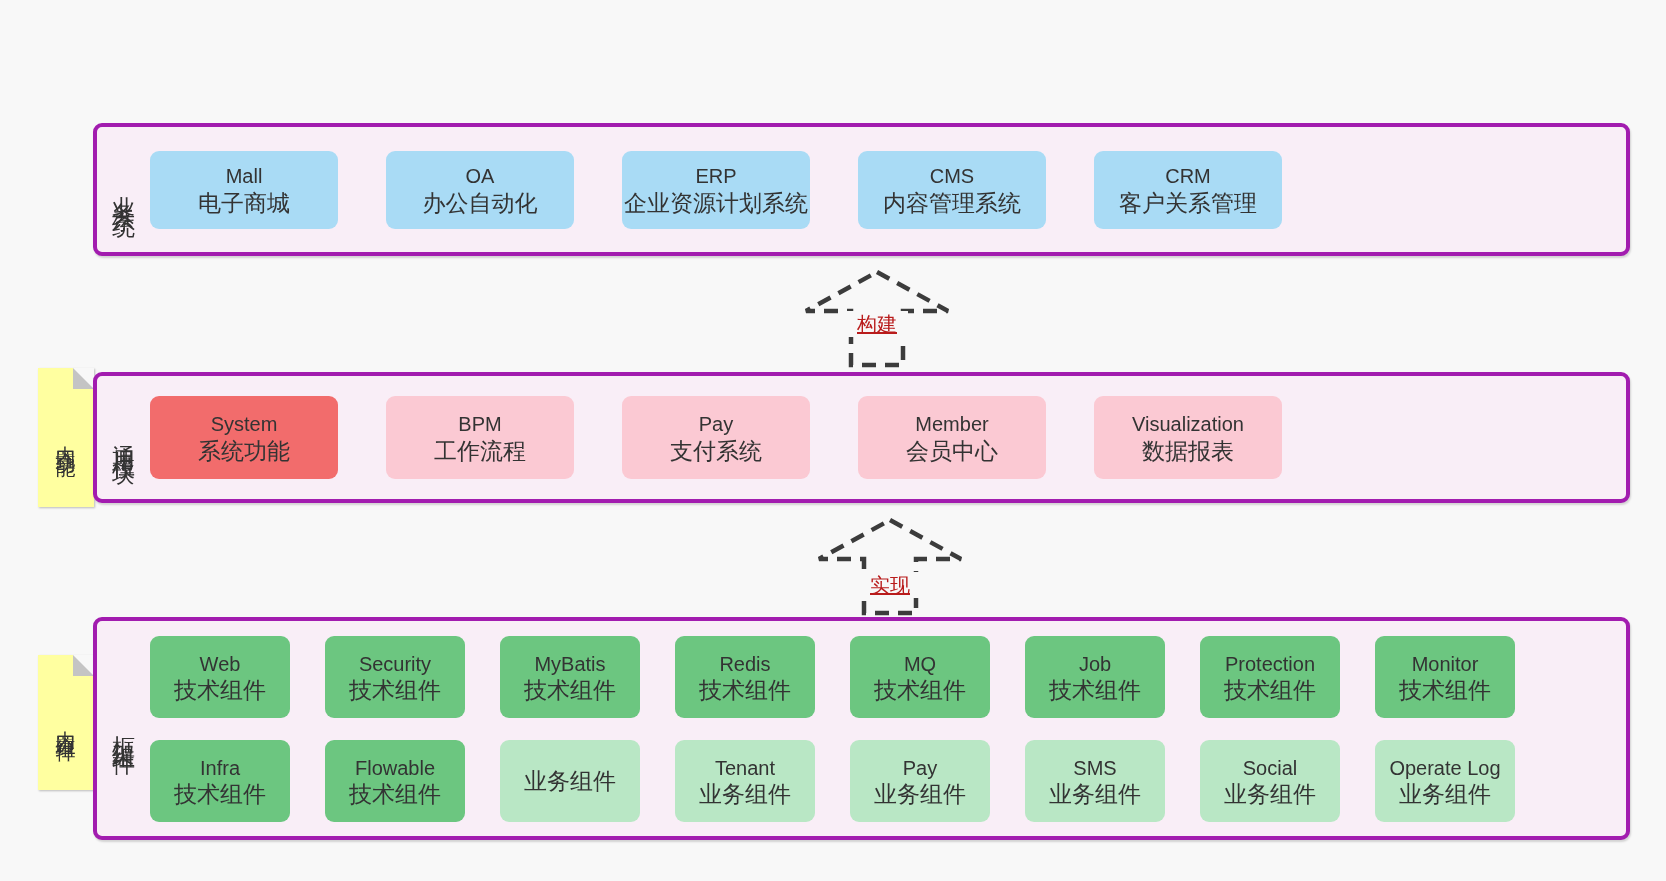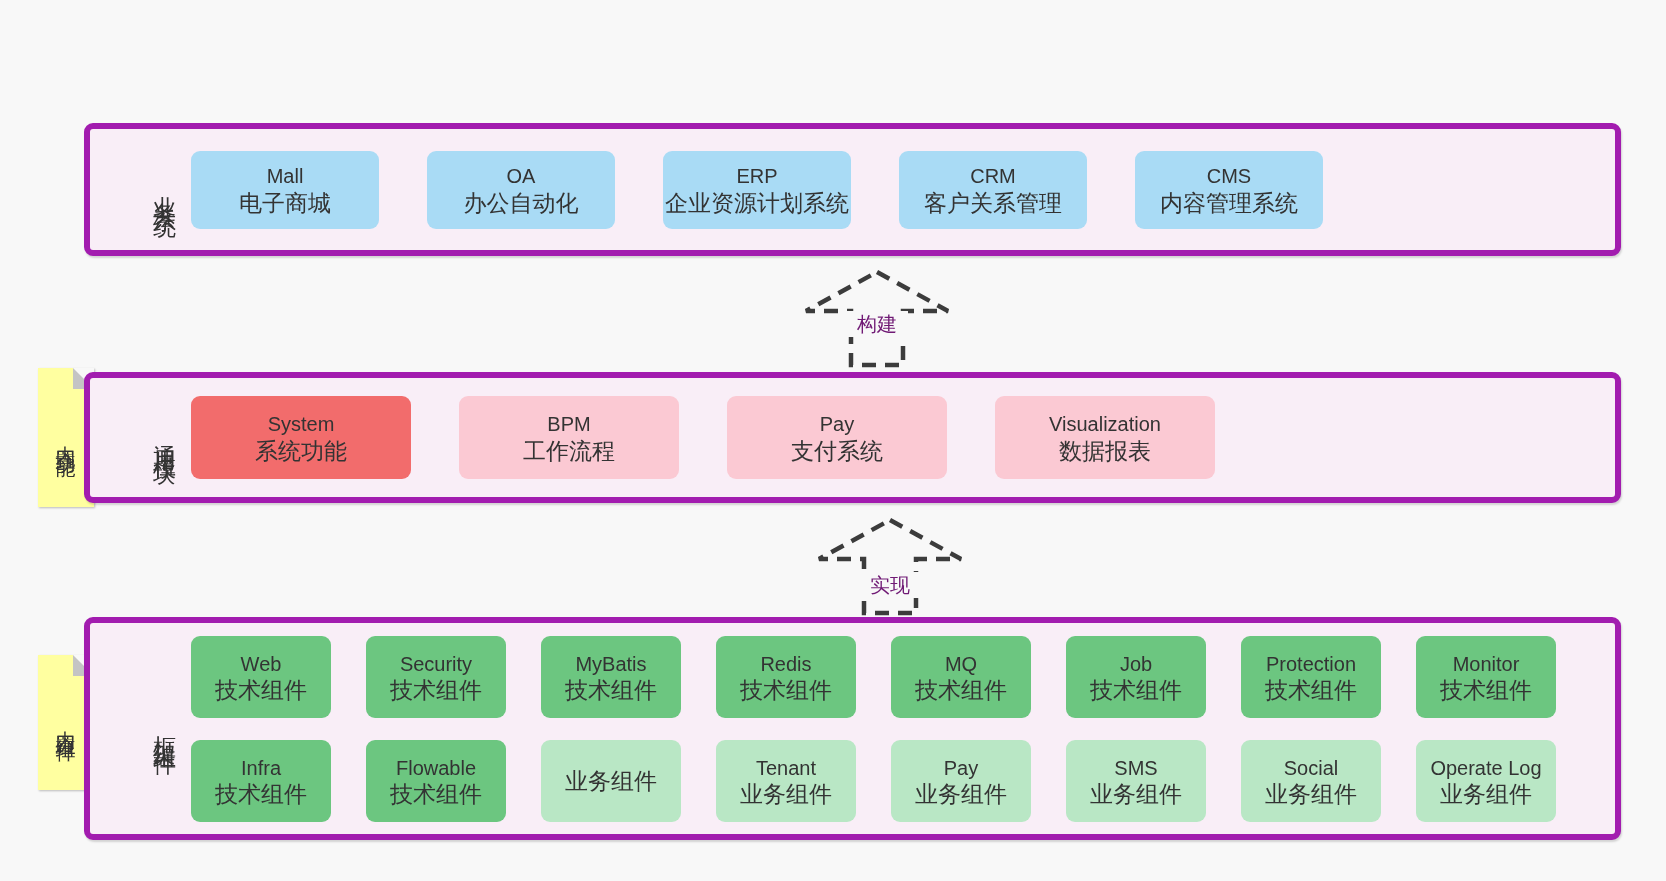--- a/index.html
+++ b/index.html
@@ -6,47 +6,46 @@
   html,body{margin:0;padding:0;}
   body{
     position:relative;
     width:1666px;height:881px;
     background:var(--c-background,#f8f8f8);
     font-family:"Liberation Sans",sans-serif;
     color:#333;
     overflow:hidden;
   }
   .section{
-    position:absolute;left:84px;width:1537px;
+    position:absolute;left:93px;width:1537px;
     background:var(--c-container_bg,#f9eef7);
-    border:6px solid #a21caf;border-radius:9px;
+    border:4px solid #a21caf;border-radius:9px;
     box-sizing:border-box;
     display:flex;align-items:stretch;
     box-shadow:1px 2px 2px rgba(0,0,0,0.15);
     z-index:2;
-    padding-left:48px;
   }
   #section-business{top:123px;height:133px;}
   #section-modules{top:372px;height:131px;}
   #section-components{top:617px;height:223px;}
   .side-label{flex:0 0 53px;display:flex;align-items:center;justify-content:center;}
   .side-label span{
     writing-mode:vertical-lr;text-orientation:upright;
     font-size:23px;letter-spacing:6px;color:#333;line-height:1;
   }
   .rows{flex:1;display:flex;flex-direction:column;justify-content:center;gap:22px;}
   .box-row{display:flex;gap:48px;}
   .box-row.eight{gap:35px;}
   .box{
     border-radius:9px;
     display:flex;flex-direction:column;align-items:center;justify-content:center;
     text-align:center;line-height:27px;
   }
   #section-business .box{width:188px;height:78px;}
-  #section-modules .box{width:220px;height:83px;}
+  #section-modules .box{width:188px;height:83px;}
   #section-components .box{width:140px;height:82px;line-height:26px;}
   .box .en{font-size:20px;}
   .box .zh{font-size:23px;}
   .v-blue{background:var(--c-blue,#a9dbf5);}
   .v-red{background:var(--c-red,#f26c6c);}
   .v-pink{background:var(--c-pink,#fbc9d3);}
   .v-green{background:var(--c-green,#6cc680);}
   .v-lightgreen{background:var(--c-lightgreen,#b9e7c5);}
   .note{
     position:absolute;left:38px;width:56px;
@@ -69,21 +68,21 @@
   .arrow{position:absolute;z-index:0;}
   .arrow polygon{
     fill:var(--c-background,#f8f8f8);
     stroke:#3c3c3c;stroke-width:4.5;
     stroke-dasharray:14 9;
   }
   .arrow-label{
     position:absolute;z-index:3;
     width:62px;height:26px;line-height:26px;
     background:var(--c-background,#f8f8f8);
-    text-align:center;font-size:20px;color:#701a75;
+    text-align:center;font-size:20px;color:#b91c1c;text-decoration:underline;
   }
   #arrow-label-build{left:846px;top:311px;}
   #arrow-label-implement{left:859px;top:572px;}
 </style>
 </head>
 <body>
 
 <div class="section" id="section-business">
   <div class="side-label">
     <span>业务系统</span>
@@ -96,26 +95,26 @@
       </div>
       <div class="box v-blue">
         <div class="en">OA</div>
         <div class="zh">办公自动化</div>
       </div>
       <div class="box v-blue">
         <div class="en">ERP</div>
         <div class="zh">企业资源计划系统</div>
       </div>
       <div class="box v-blue">
+        <div class="en">CMS</div>
+        <div class="zh">内容管理系统</div>
+      </div>
+      <div class="box v-blue">
         <div class="en">CRM</div>
         <div class="zh">客户关系管理</div>
-      </div>
-      <div class="box v-blue">
-        <div class="en">CMS</div>
-        <div class="zh">内容管理系统</div>
       </div>
     </div>
   </div>
 </div>
 
 <svg class="arrow" style="left:802px;top:268px" width="150" height="100" viewBox="0 0 150 100">
   <polygon points="75,4 146,43 101,43 101,97 49,97 49,43 4,43"></polygon>
 </svg>
 <div class="arrow-label" id="arrow-label-build">构建</div>
 
@@ -135,20 +134,24 @@
       </div>
       <div class="box v-pink">
         <div class="en">BPM</div>
         <div class="zh">工作流程</div>
       </div>
       <div class="box v-pink">
         <div class="en">Pay</div>
         <div class="zh">支付系统</div>
       </div>
       <div class="box v-pink">
+        <div class="en">Member</div>
+        <div class="zh">会员中心</div>
+      </div>
+      <div class="box v-pink">
         <div class="en">Visualization</div>
         <div class="zh">数据报表</div>
       </div>
     </div>
   </div>
 </div>
 
 <svg class="arrow" style="left:815px;top:516px" width="150" height="100" viewBox="0 0 150 100">
   <polygon points="75,4 146,43 101,43 101,97 49,97 49,43 4,43"></polygon>
 </svg>

